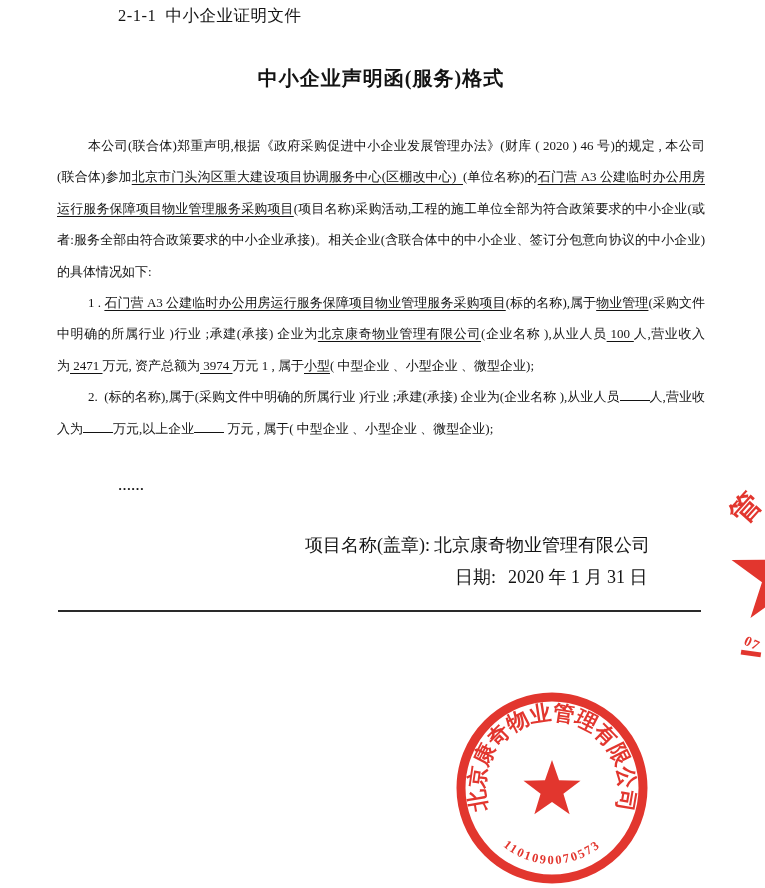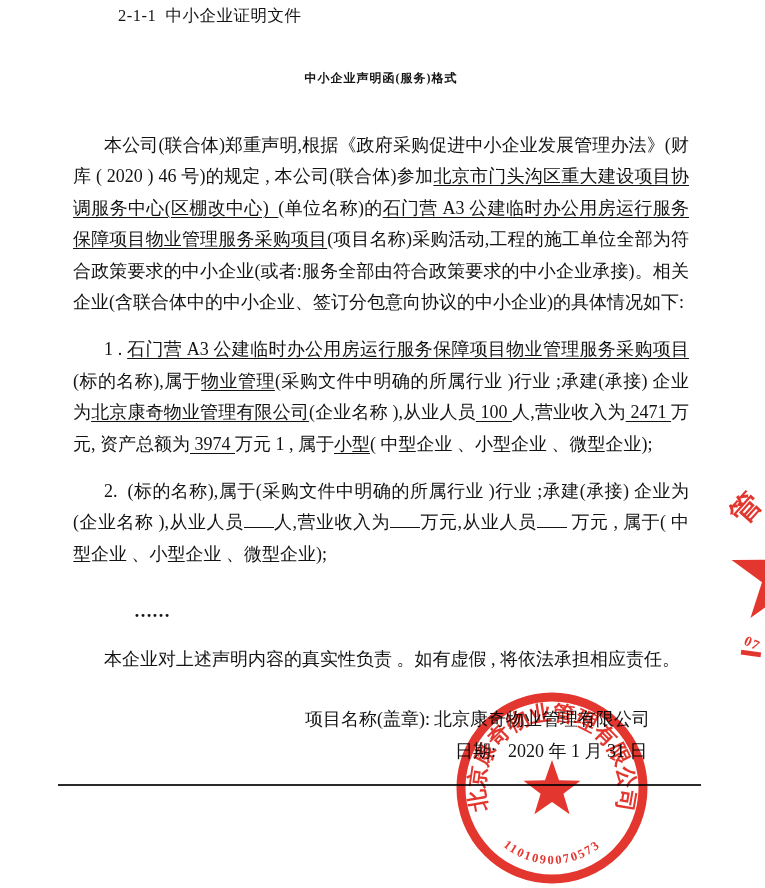--- a/index.html
+++ b/index.html
@@ -11,29 +11,29 @@
     font-family:"Liberation Serif","DejaVu Serif",serif;
     color:#131313;
   }
   .content{ padding:6px 60px 0 57px; }
   .section-label{
     font-size:16.5px; line-height:20px;
     margin:0 0 0 61px;
     letter-spacing:.5px;
   }
   .doc-title{
-    font-size:12px; font-weight:bold;
+    font-size:20px; font-weight:bold;
     text-align:center;
     margin:41px 0 0 0; line-height:22px;
     letter-spacing:1px;
   }
   .body-text{ margin-top:41px; }
   .body-text p{
-    margin:16px;
-    font-size:18px;
+    margin:0;
+    font-size:13px;
     line-height:31.4px;
     text-align:justify;
     text-indent:31px;
   }
   p.ellipsis{ margin-top:26px; text-indent:61px; font-weight:bold; }
   .u{ text-decoration:underline; text-underline-offset:3px; text-decoration-thickness:1px; }
   .b{ font-weight:bold; }
   .blank{
     display:inline-block;
     border-bottom:1px solid #131313;
@@ -67,23 +67,22 @@
 <div class="page">
   <div class="content">
 
     <div class="section-label">2-1-1&nbsp;&nbsp;中小企业证明文件</div>
 
     <div class="doc-title">中小企业声明函(服务)格式</div>
 
     <div class="body-text">
       <p><span>本公司(联合体)郑重声明,根据《政府采购促进中小企业发展管理办法》(财库 ( 2020 ) 46 号)的规定 , 本公司(联合体)参加</span><span class="u">北京市门头沟区重大建设项目协调服务中心(区棚改中心)&nbsp;&nbsp;</span><span>(单位名称)的</span><span class="u">石门营 A3 公建临时办公用房运行服务保障项目物业管理服务采购项目</span><span>(项目名称)采购活动,工程的施工单位全部为符合政策要求的中小企业(或者:服务全部由符合政策要求的中小企业承接)。相关企业(含联合体中的中小企业、签订分包意向协议的中小企业)的具体情况如下:</span></p>
       <p><span>1 . </span><span class="u">石门营 A3 公建临时办公用房运行服务保障项目物业管理服务采购项目</span><span>(标的名称),属于</span><span class="u">物业管理</span><span>(采购文件中明确的所属行业 )行业 ;承建(承接) 企业为</span><span class="u">北京康奇物业管理有限公司</span><span>(企业名称 ),从业人员</span><span class="u">&nbsp;100&nbsp;</span><span>人,营业收入为</span><span class="u">&nbsp;2471&nbsp;</span><span>万元, 资产总额为</span><span class="u">&nbsp;3974&nbsp;</span><span>万元 1 , 属于</span><span class="u">小型</span><span>( 中型企业 、小型企业 、微型企业);</span></p>
-      <p><span>2.&nbsp;&nbsp;(标的名称),属于(采购文件中明确的所属行业 )行业 ;承建(承接) 企业为(企业名称 ),从业人员</span><span class="blank" style="width: 30px;"></span><span>人,营业收入为</span><span class="blank" style="width: 30px;"></span><span>万元,从业人员</span><span class="blank" style="width: 30px;"></span><span>&nbsp;万元 , 属于( 中型企业 、小型企业 、微型企业);</span></p>
+      <p><span>2.&nbsp;&nbsp;(标的名称),属于(采购文件中明确的所属行业 )行业 ;承建(承接) 企业为(企业名称 ),从业人员</span><span class="blank" style="width: 30px;"></span><span>人,营业收入为</span><span class="blank" style="width: 30px;"></span><span>万元,以上企业</span><span class="blank" style="width: 30px;"></span><span>&nbsp;万元 , 属于( 中型企业 、小型企业 、微型企业);</span></p>
       <p class="ellipsis"><span class="b">……</span></p>
-      <p><span>本企业对上述声明内容的真实性负责 。如有虚假 , 将依法承担相应责任。</span></p>
     </div>
 
     <div class="signature">
       <div class="sig-company">
         <span>项目名称(盖章):</span><span class="sig-value">北京康奇物业管理有限公司</span>
       </div>
       <div class="sig-date">
         <span>日期:</span><span class="sig-value">2020 年 1 月 31 日</span>
       </div>
     </div>

